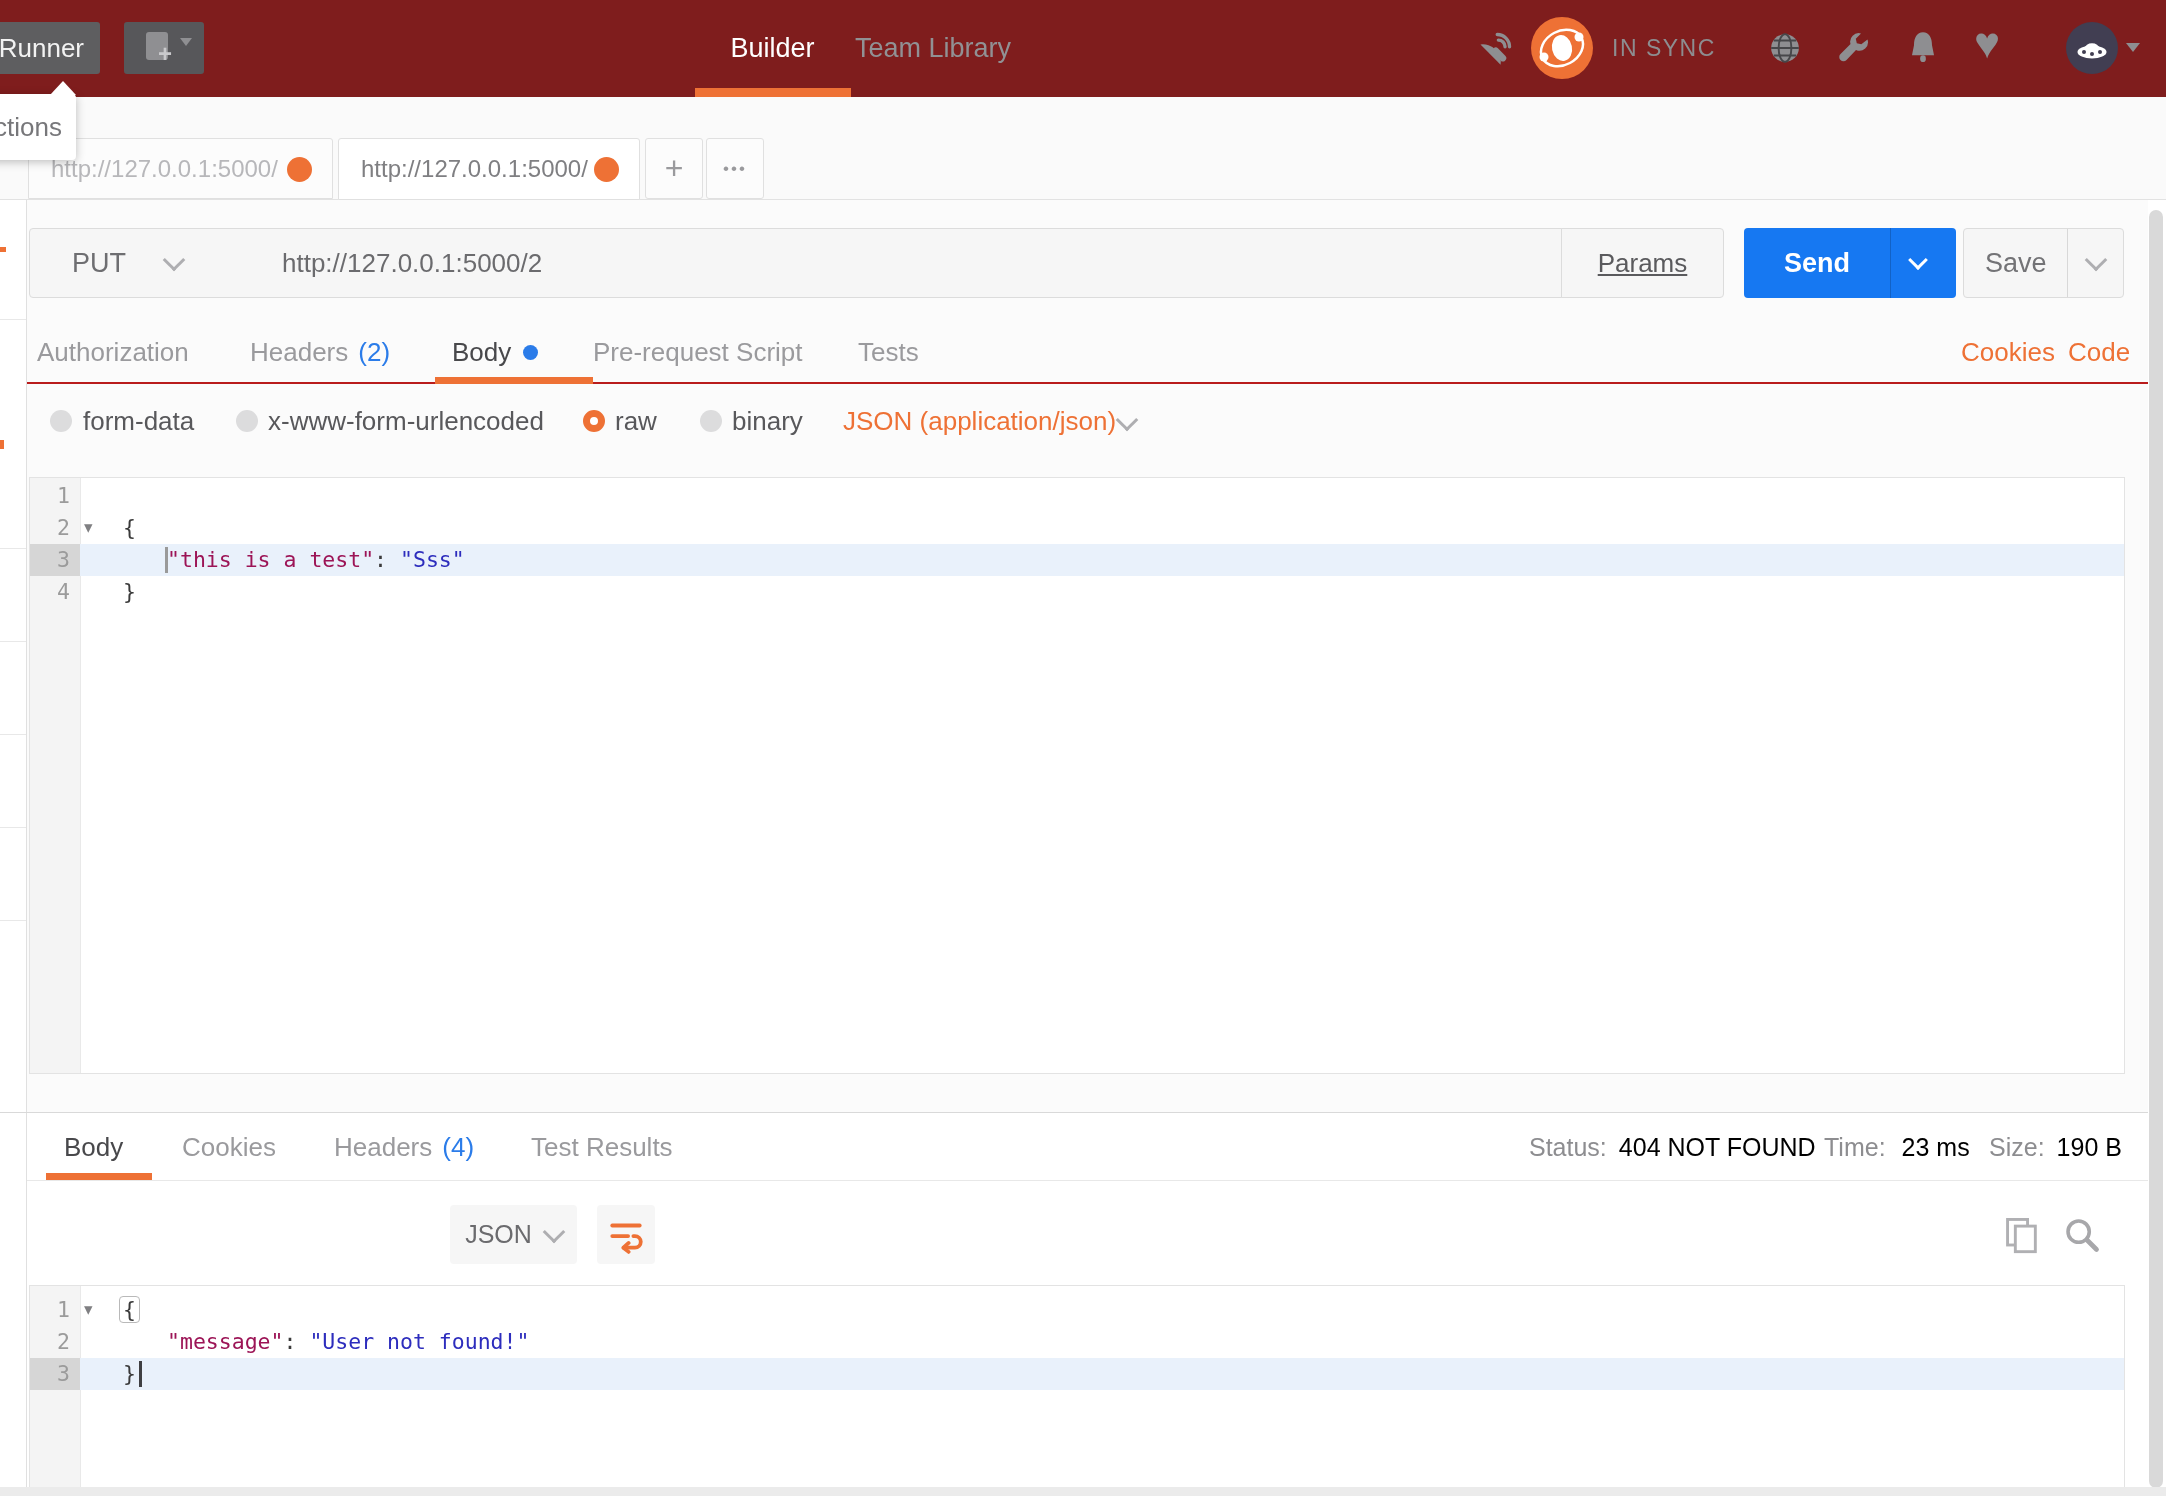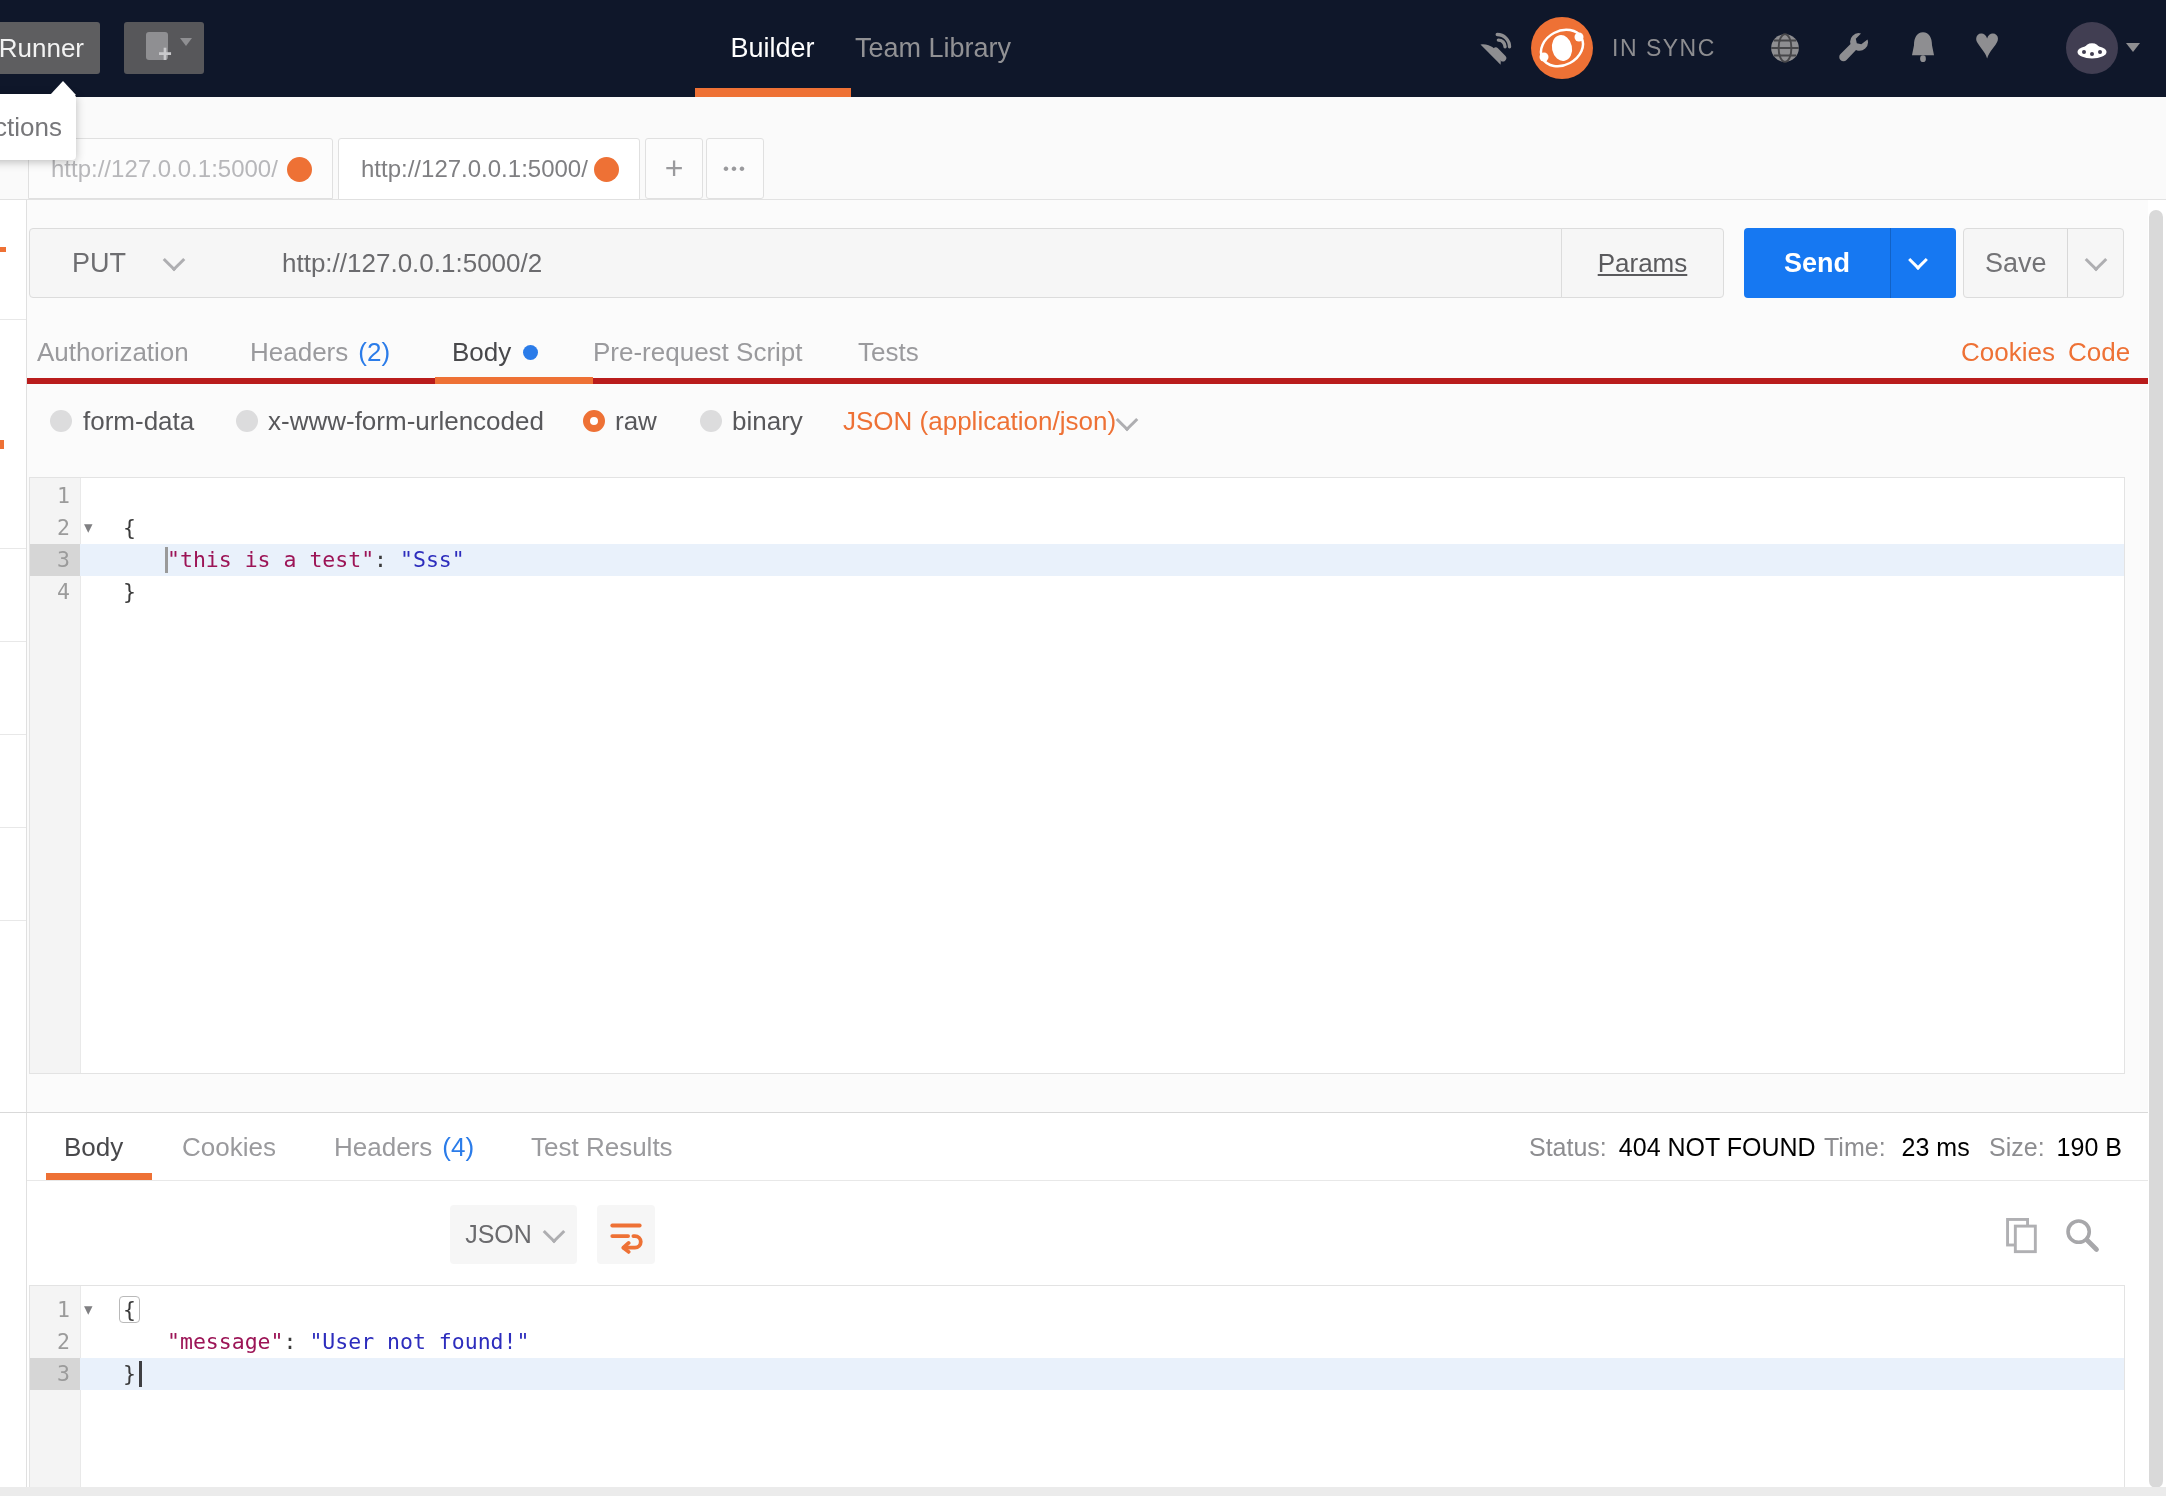--- a/index.html
+++ b/index.html
@@ -1,21 +1,21 @@
 <!DOCTYPE html>
 <html><head>
 <meta charset="utf-8">
 <style>
   html,body{margin:0;padding:0;background:#ffffff;}
   .page{position:relative;width:2166px;height:1496px;overflow:hidden;background:#fff;
         font-family:"Liberation Sans",sans-serif;-webkit-font-smoothing:antialiased;}
   .abs{position:absolute;}
 
   
-  .topbar{position:absolute;left:0;top:0;width:2166px;height:97px;background:#0f172a;}
+  .topbar{position:absolute;left:0;top:0;width:2166px;height:97px;background:#7f1d1d;}
   .runner-btn{position:absolute;left:-12px;top:22px;width:112px;height:52px;background:#5e5e60;
       border-radius:3px;color:#f2f2f2;font-size:26px;display:flex;align-items:center;justify-content:flex-end;padding-right:16px;box-sizing:border-box;}
   .newtab-btn{position:absolute;left:124px;top:22px;width:80px;height:52px;background:#57575a;border-radius:3px;}
   .newtab-rect{position:absolute;left:22px;top:10px;width:22px;height:28px;background:#8f8f92;border-radius:3px;}
   .newtab-plus{position:absolute;left:34px;top:18px;font-size:24px;font-weight:bold;color:#c9c9cc;}
   .newtab-caret{position:absolute;left:56px;top:16px;width:0;height:0;border-left:6px solid transparent;border-right:6px solid transparent;border-top:8px solid #8f8f92;}
   .builder-tab{position:absolute;left:640px;top:0;width:265px;height:97px;display:flex;align-items:center;justify-content:center;color:#ffffff;font-size:27px;}
   .builder-underline{position:absolute;left:695px;top:88px;width:156px;height:9px;background:#ee7135;}
   .teamlib-tab{position:absolute;left:855px;top:0;width:220px;height:97px;display:flex;align-items:center;justify-content:flex-start;color:#919194;font-size:27px;}
   .insync{position:absolute;left:1612px;top:0;height:97px;display:flex;align-items:center;color:#8d8d90;font-size:23px;letter-spacing:1.5px;}
@@ -57,21 +57,21 @@
   .params-btn{position:absolute;left:1561px;top:228px;width:163px;height:70px;background:#f6f6f6;border:1px solid #dcdcdc;border-radius:0 4px 4px 0;
       box-sizing:border-box;display:flex;align-items:center;justify-content:center;color:#5a5a5d;font-size:26px;text-decoration:underline;}
   .send-btn{position:absolute;left:1744px;top:228px;width:212px;height:70px;background:#1678f2;border-radius:4px;display:flex;}
   .send-main{width:146px;display:flex;align-items:center;justify-content:center;color:#fff;font-size:27px;font-weight:600;}
   .send-caret{width:54px;display:flex;align-items:center;justify-content:center;border-left:1px solid rgba(0,0,0,.18);}
   .send-caret .chev{border-color:#ffffff;width:11px;height:11px;border-width:3px;border-left:none;border-top:none;border-right-style:solid;border-bottom-style:solid;border-right:3px solid #fff;border-bottom:3px solid #fff;}
   .save-btn{position:absolute;left:1963px;top:228px;width:161px;height:70px;background:#f6f6f6;border:1px solid #dcdcdc;border-radius:4px;box-sizing:border-box;display:flex;}
   .save-main{width:104px;display:flex;align-items:center;justify-content:center;color:#737376;font-size:27px;}
   .save-caret{width:55px;display:flex;align-items:center;justify-content:center;border-left:1px solid #d8d8d8;}
 
-  .reqtabs{position:absolute;left:27px;top:320px;width:2121px;height:64px;border-bottom:6px solid #b91c1c;box-sizing:border-box;}
+  .reqtabs{position:absolute;left:27px;top:320px;width:2121px;height:64px;border-bottom:2px solid #b91c1c;box-sizing:border-box;}
   .reqtab{position:absolute;top:0;height:64px;display:flex;align-items:center;font-size:26px;color:#9a9a9d;}
   .reqtab .cnt{color:#2b7ce9;margin-left:10px;}
   .reqtab.active{color:#48484b;}
   .bodydot{display:inline-block;width:15px;height:15px;border-radius:50%;background:#2b7ce9;margin-left:12px;}
   .body-underline{position:absolute;left:408px;top:57px;width:158px;height:7px;background:#ee7135;}
   .orange-link{position:absolute;top:0;height:64px;display:flex;align-items:center;color:#ee7135;font-size:26px;}
 
   .radios{position:absolute;left:27px;top:384px;width:2121px;height:75px;}
   .radio{position:absolute;top:26px;width:22px;height:22px;border-radius:50%;background:#dcdcdd;box-sizing:border-box;}
   .radio.sel{background:#fff;border:7px solid #ee7135;}

